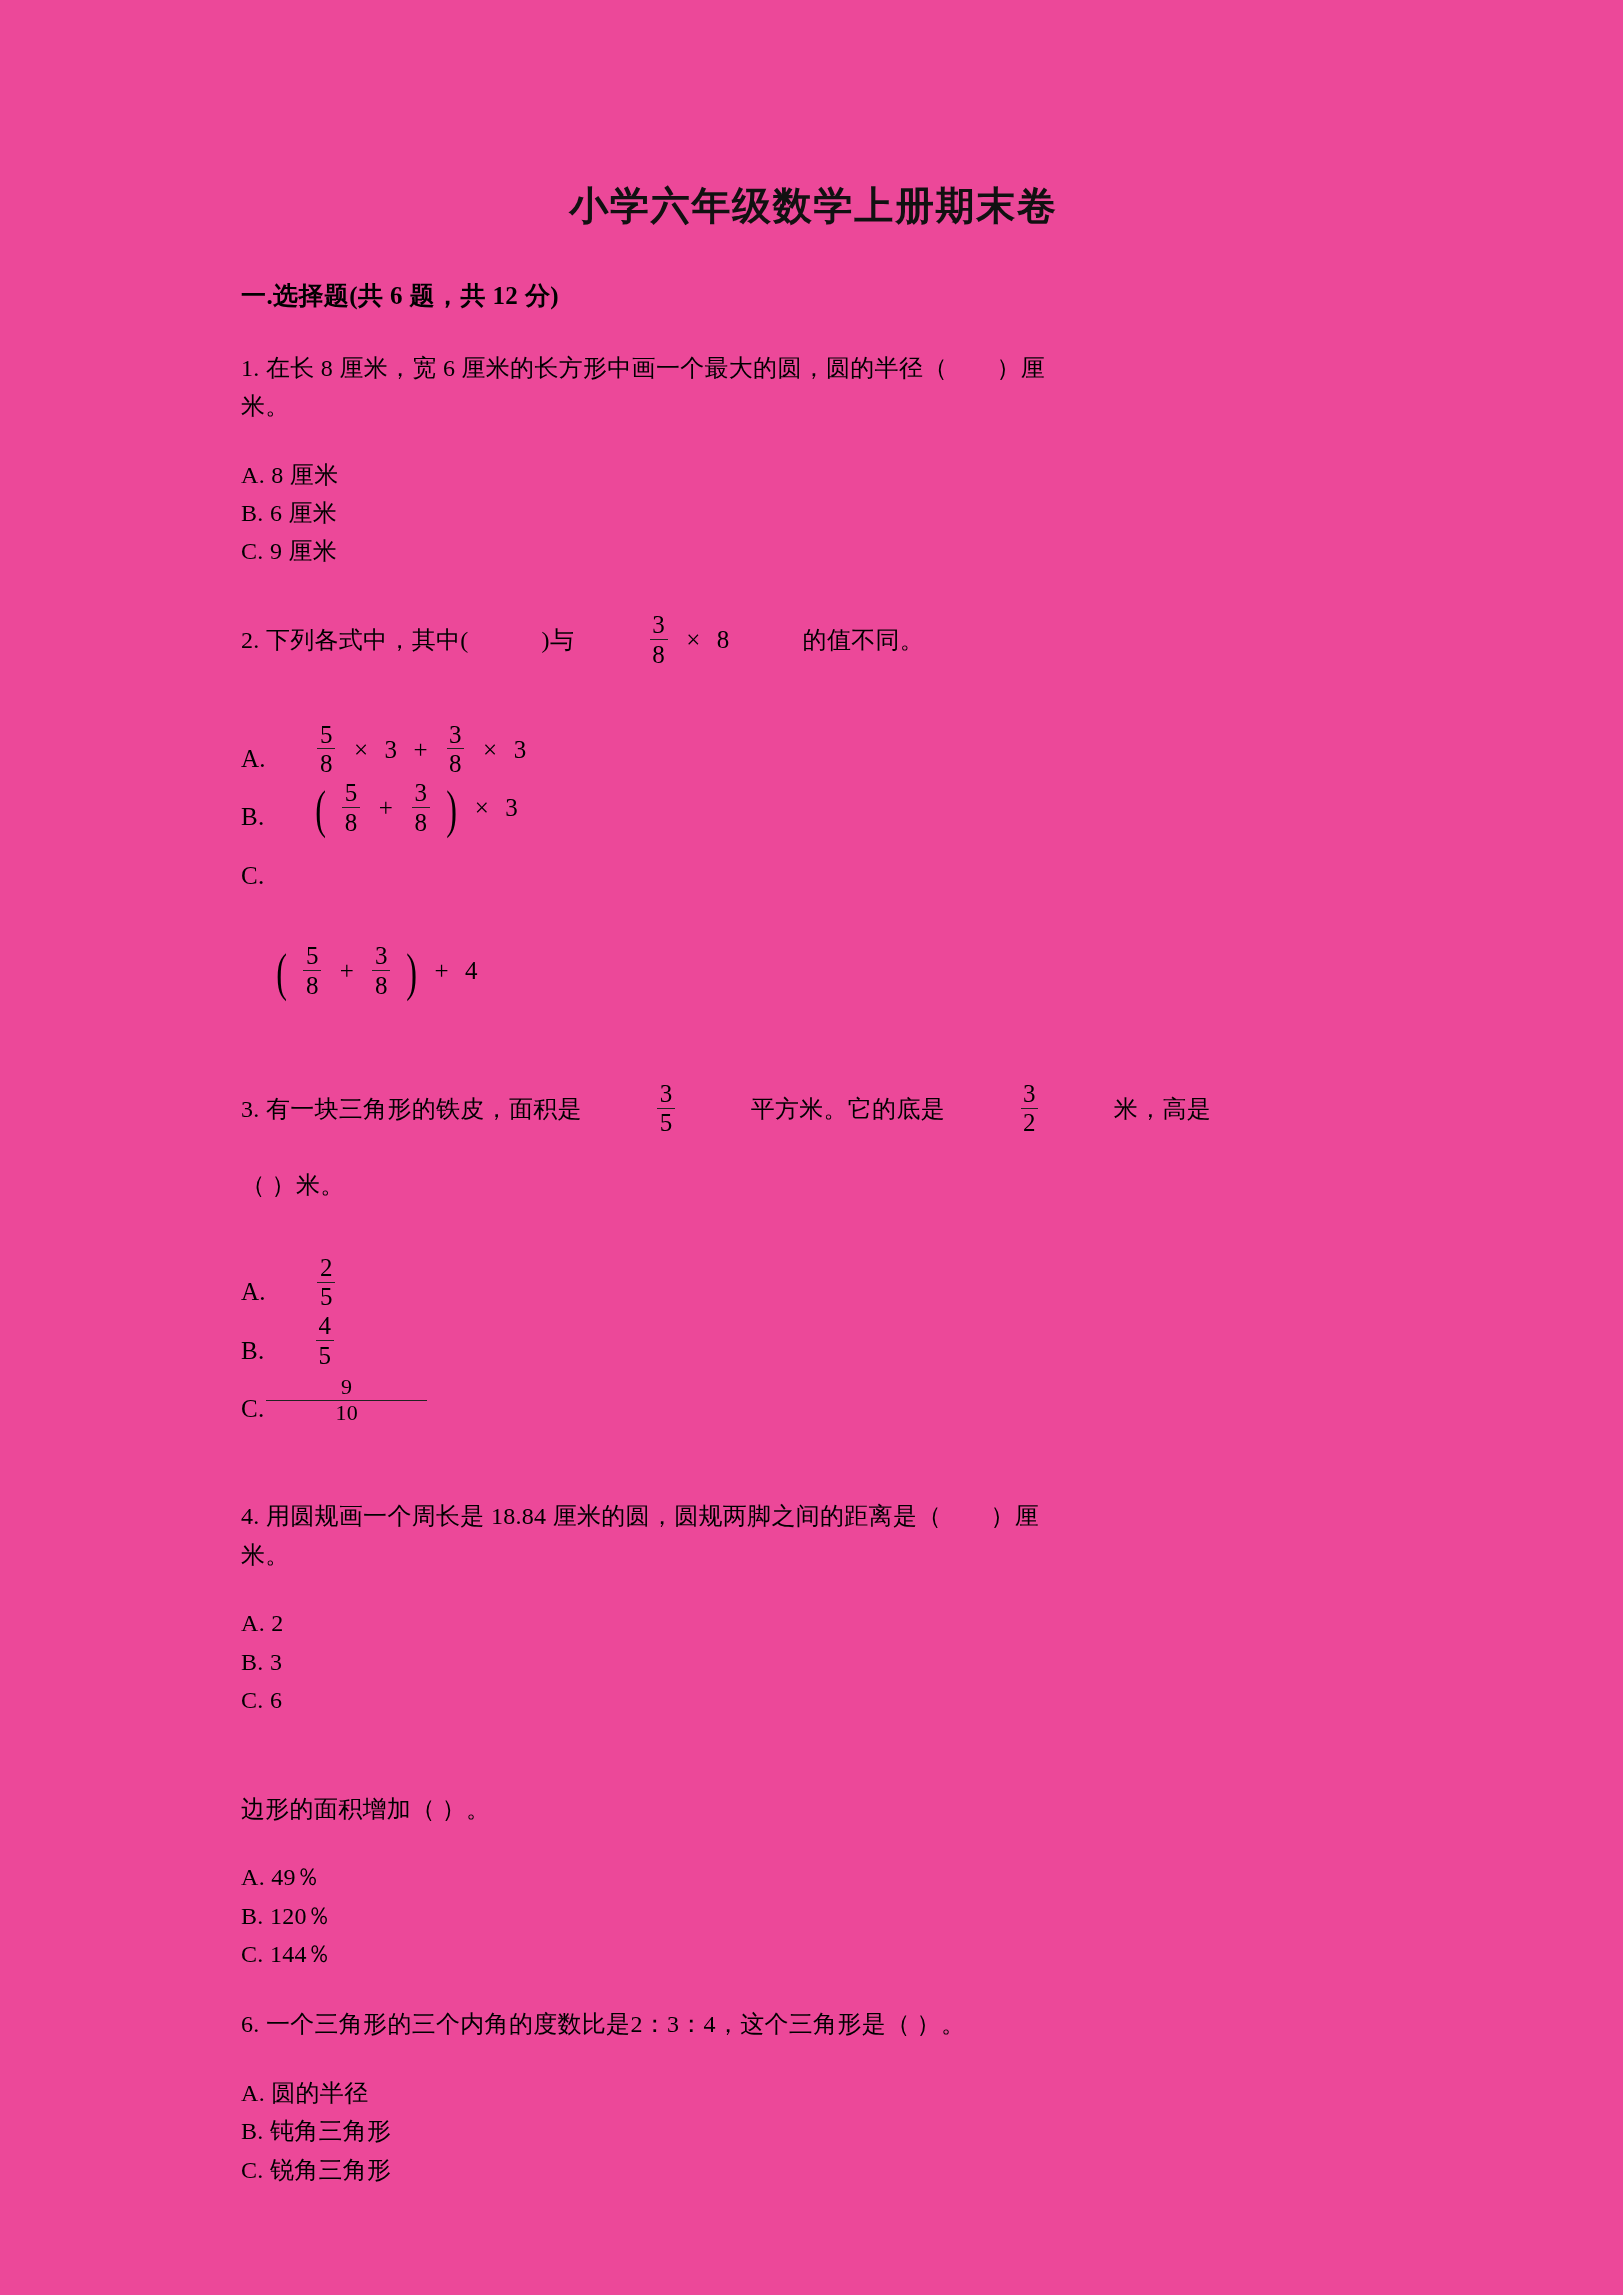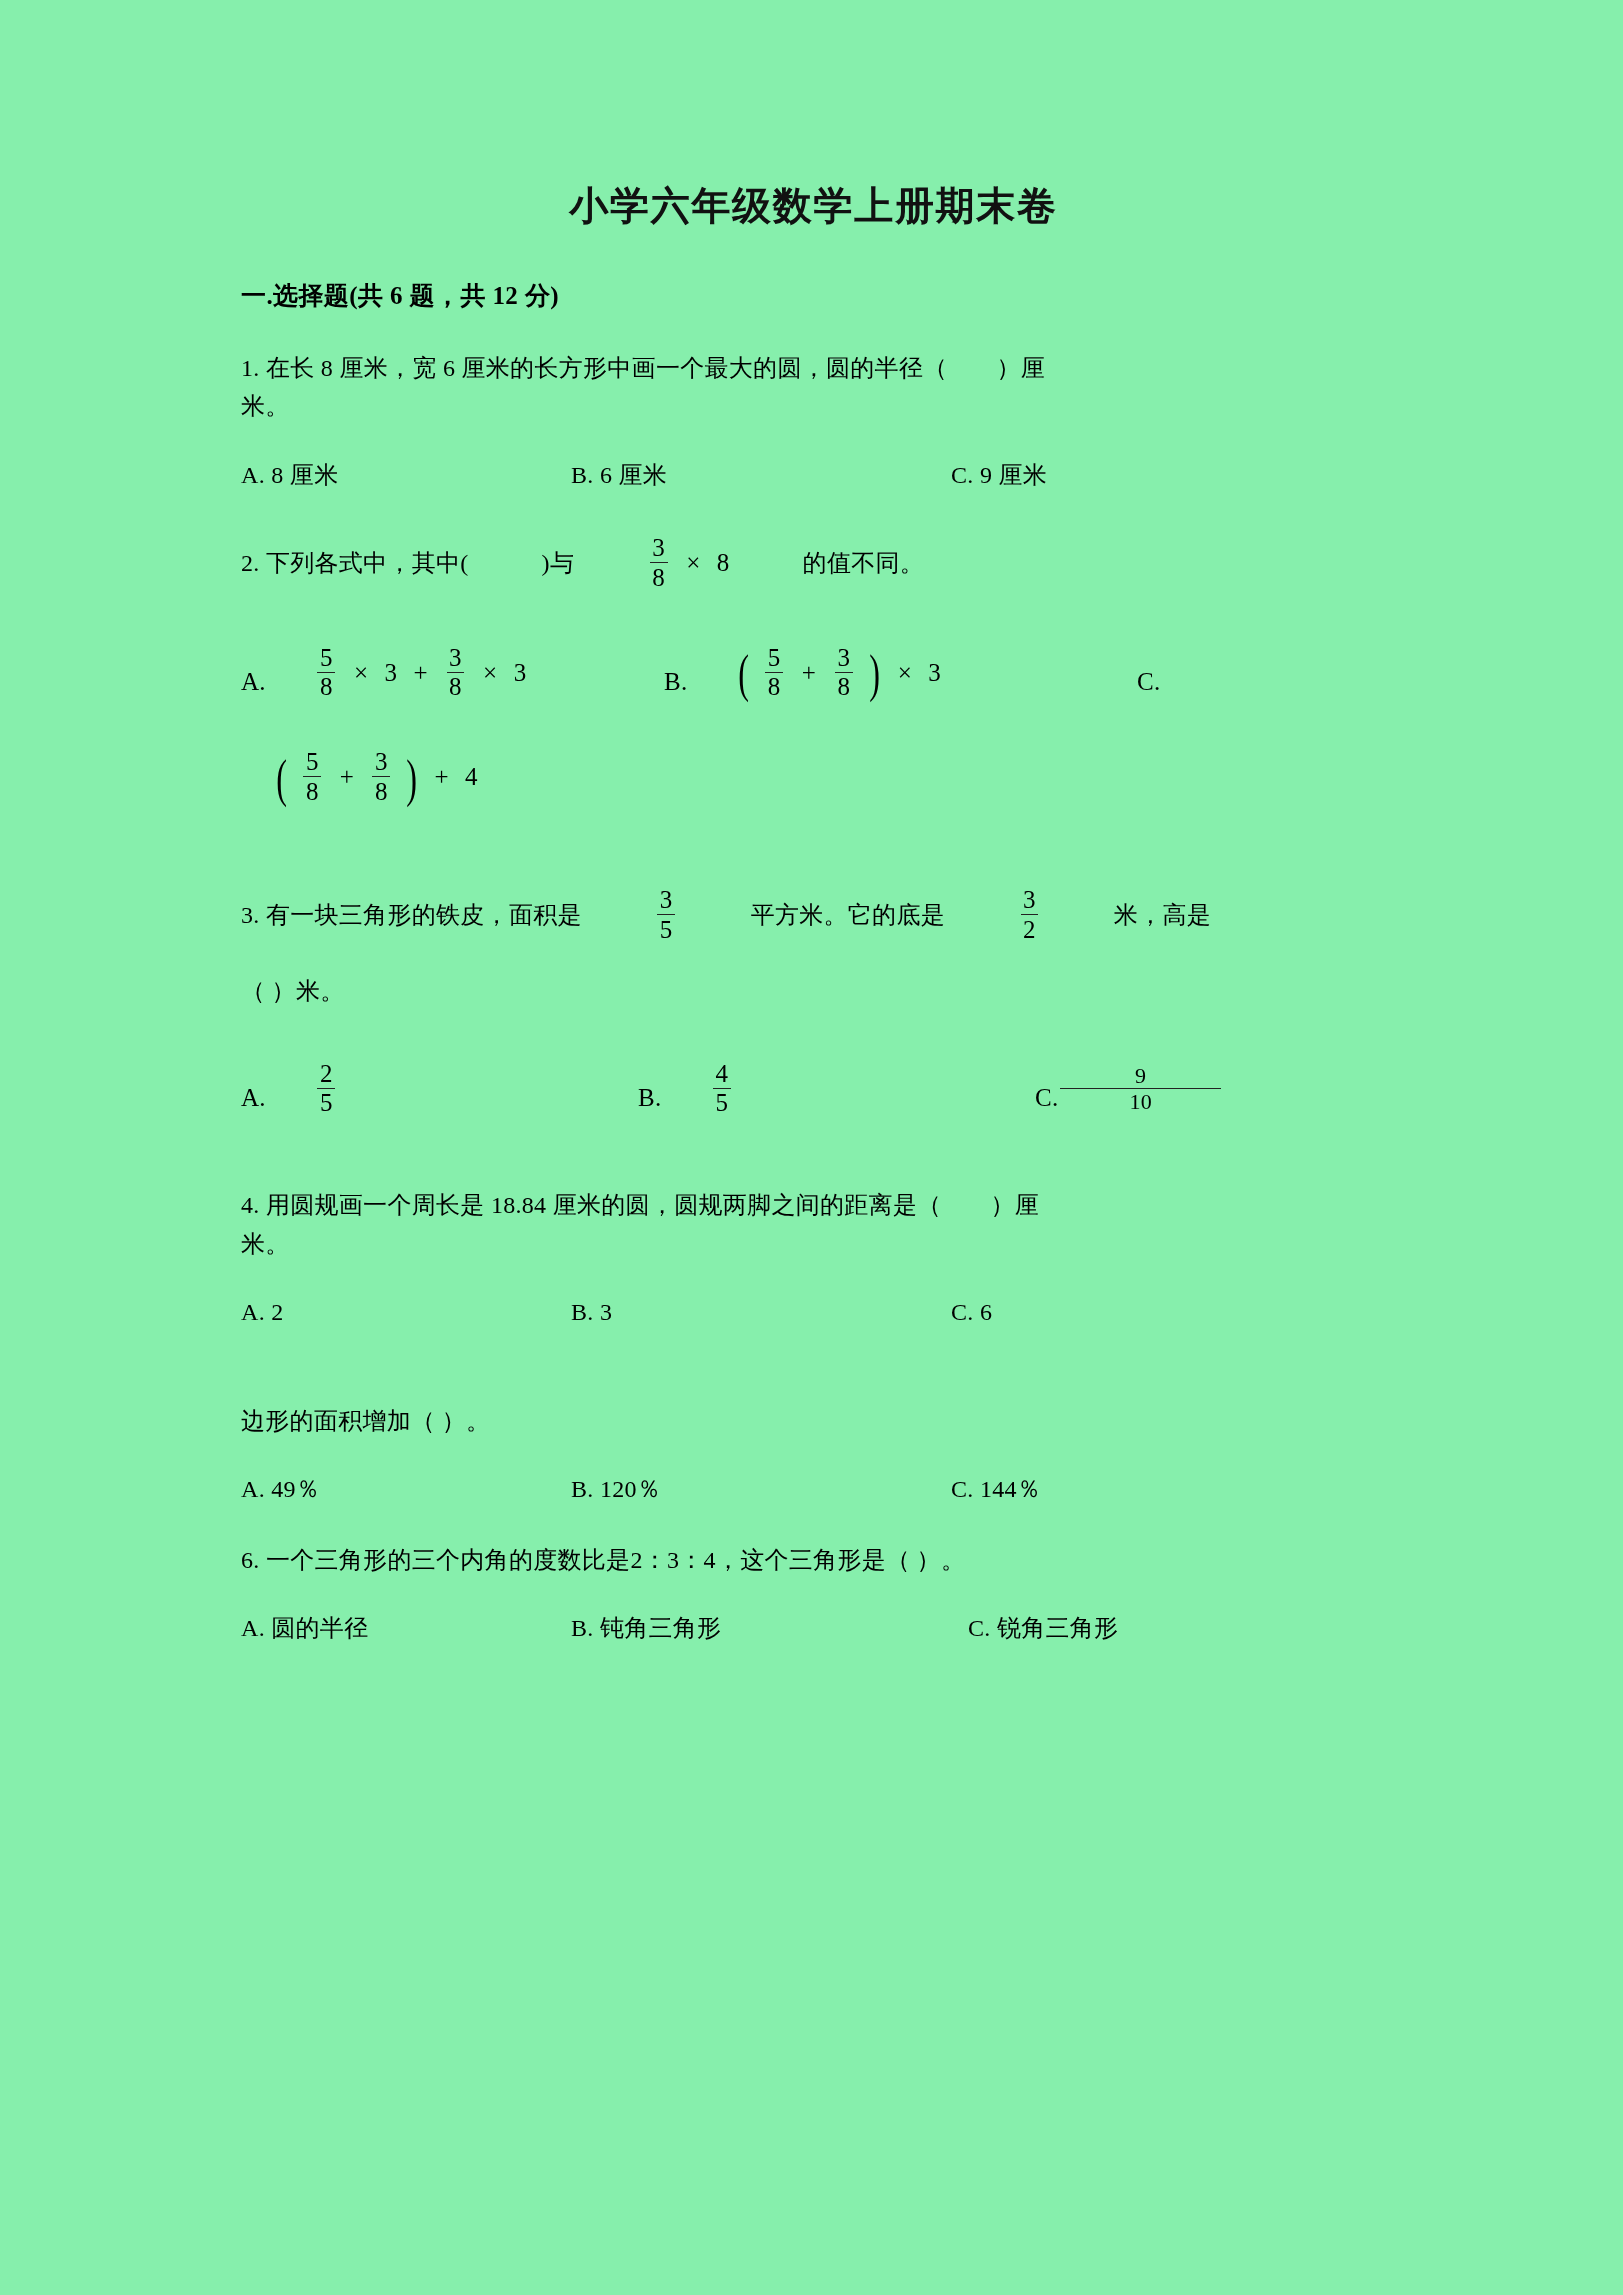--- a/index.html
+++ b/index.html
@@ -11,21 +11,21 @@
     width: 1623px;
     height: 2295px;
     font-family: "Liberation Serif", "DejaVu Serif", serif;
     color: #000000;
     overflow: hidden;
   }
   .page {
     position: relative;
     width: 1623px;
     height: 2295px;
-    background: #86efac;
+    background: #ec4899;
     box-sizing: border-box;
     padding: 0 237px 0 241px;
   }
 
   
   .doc-title {
     text-align: center;
     font-size: 39px;
     font-weight: bold;
     letter-spacing: 1.7px;
@@ -53,20 +53,21 @@
   }
   .question.tight { margin-top: 32px; }
 
   
   .options {
     display: flex;
     font-size: 24px;
     margin-top: 30px;
     line-height: 1.6;
     letter-spacing: 0.3px;
+    flex-direction: column;
   }
   .opt {
     display: flex;
     align-items: center;
   }
   .opt-a { width: 330px; }
   .opt-b { width: 380px; }
   .opt-c { width: 355px; }
   .opt-label { white-space: nowrap; }
 

